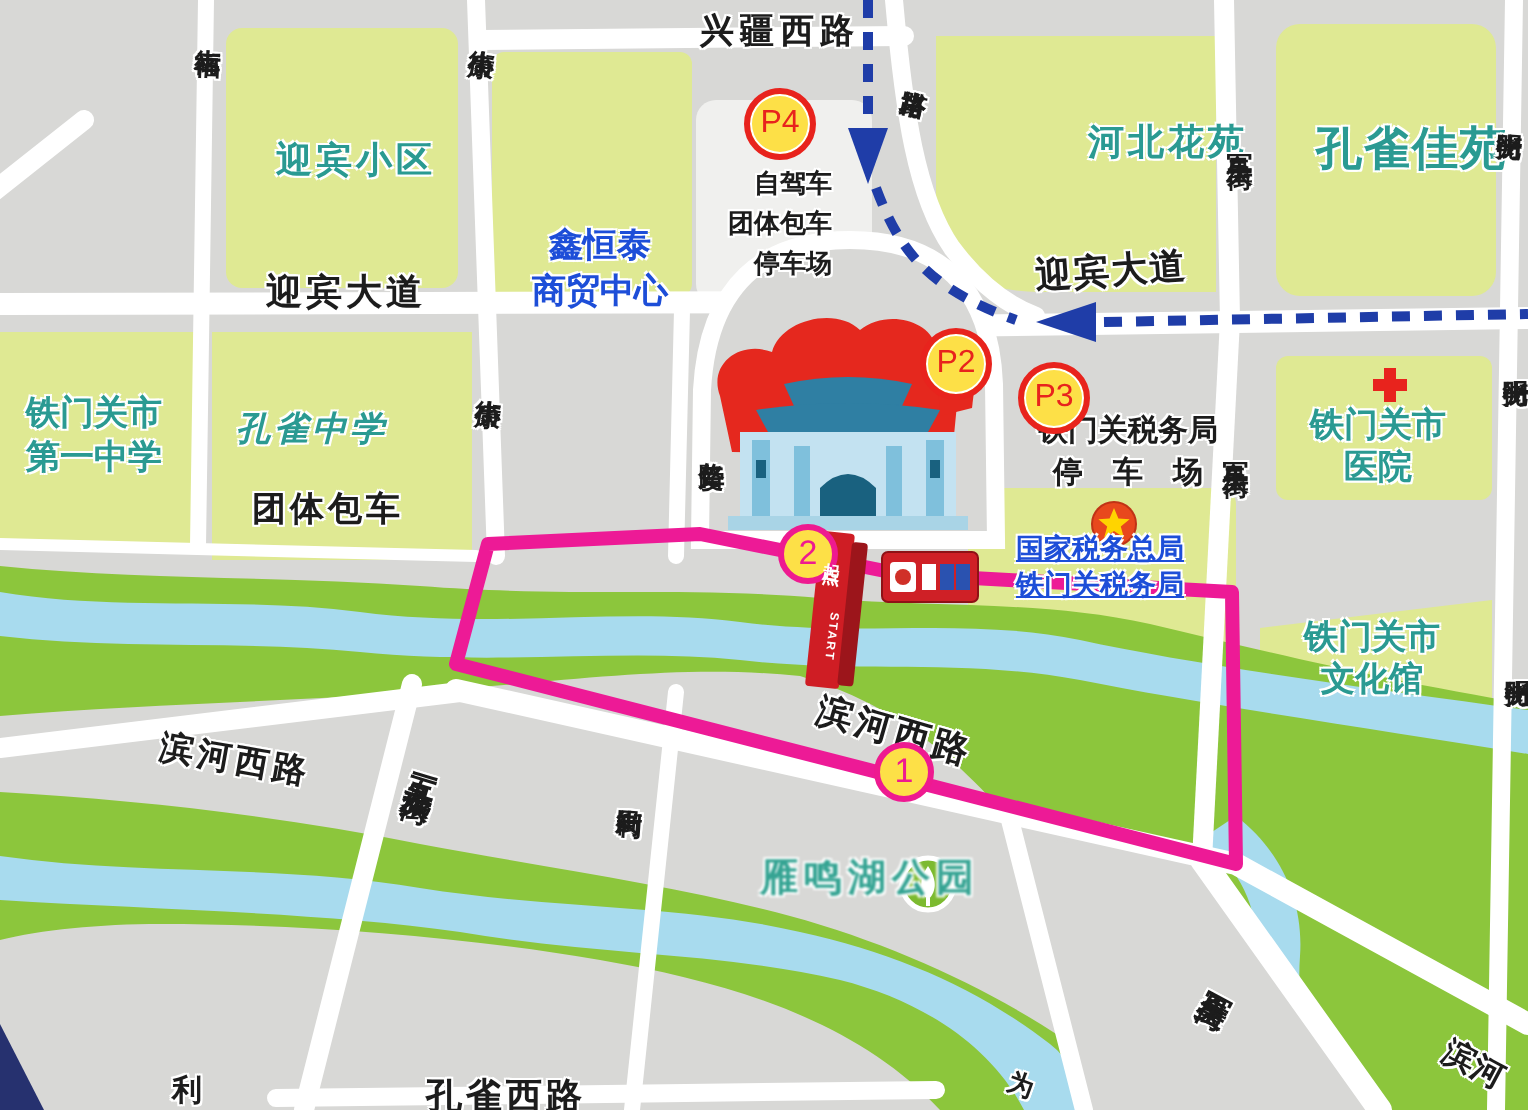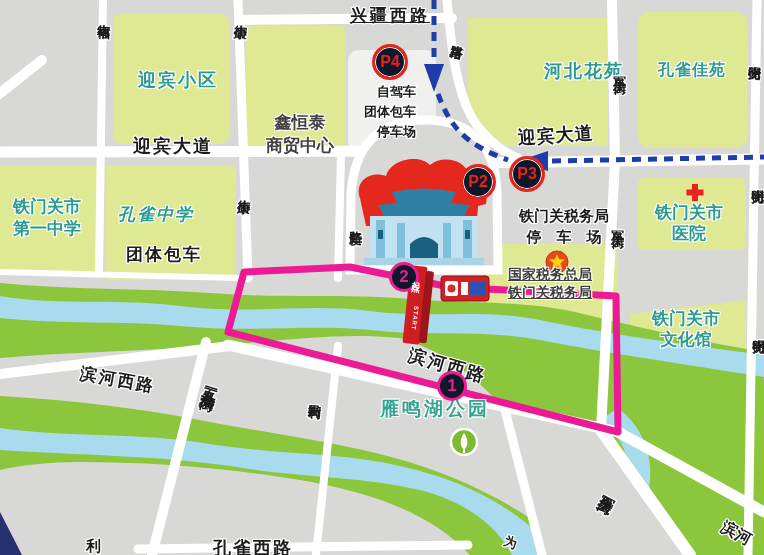--- a/index.html
+++ b/index.html
@@ -4,23 +4,23 @@
 <style>
   html,body{margin:0;padding:0;background:#fff;}
   #map{position:relative;width:764px;height:555px;overflow:hidden;background:#d8d8d6;
        font-family:"Liberation Sans","DejaVu Sans",sans-serif;}
   #geo{position:absolute;left:0;top:0;}
   .lbl{position:absolute;font-weight:bold;white-space:pre;line-height:1.25;pointer-events:none;}
   .h{}
   .v{writing-mode:vertical-rl;text-orientation:upright;}
   .black{color:#1c1c1c;text-shadow:-1px -1px 0 #fff,1px -1px 0 #fff,-1px 1px 0 #fff,1px 1px 0 #fff,0 -1px 0 #fff,0 1px 0 #fff,-1px 0 0 #fff,1px 0 0 #fff;}
   .teal{color:#2a9a92;text-shadow:-1px -1px 0 #fff,1px -1px 0 #fff,-1px 1px 0 #fff,1px 1px 0 #fff;}
-  .green{color:#404040;text-shadow:-1px -1px 0 #fff,1px -1px 0 #fff,-1px 1px 0 #fff,1px 1px 0 #fff;}
+  .green{color:#1d4ed8;text-shadow:-1px -1px 0 #fff,1px -1px 0 #fff,-1px 1px 0 #fff,1px 1px 0 #fff;}
   .park{color:#35a493;text-shadow:-1px -1px 0 #fff,1px -1px 0 #fff,-1px 1px 0 #fff,1px 1px 0 #fff;filter:blur(.5px);}
-  .marker{position:absolute;border-radius:50%;background:#0f172a;display:flex;align-items:center;justify-content:center;font-weight:bold;box-sizing:border-box;cursor:pointer;}
+  .marker{position:absolute;border-radius:50%;background:#fde047;display:flex;align-items:center;justify-content:center;font-weight:normal;box-sizing:border-box;cursor:pointer;}
   .marker.p{width:36px;height:36px;border:3.5px solid #e8231d;color:#e8231d;font-size:16px;box-shadow:0 0 0 1px #fff inset;}
   .marker.n{width:30px;height:30px;border:3px solid #ee1a90;color:#ee1a90;font-size:17px;}
   .gate-label{position:absolute;color:#fff;font-weight:bold;writing-mode:vertical-rl;pointer-events:none;}
   .gate-label.cn{left:410px;top:274px;font-size:9px;text-orientation:upright;transform:rotate(7deg);letter-spacing:2px;}
   .gate-label.en{left:412px;top:306px;font-size:6px;transform:rotate(7deg);letter-spacing:1px;}
 </style>
 </head>
 <body>
 
 <div id="map">
@@ -136,25 +136,25 @@
       <path d="M464,433 C468,439 469,445 464,450 C459,445 460,439 464,433 Z" fill="#ffffff"></path>
       <rect x="463" y="449" width="2" height="4" fill="#ffffff"></rect>
     </g>
 
     <polygon points="0,512 22,555 0,555" fill="#26316f"></polygon>
   </svg>
 
   <div id="labels">
       <div class="lbl v black" style="left: 96px; top: 14px; font-size: 13px; transform: rotate(3deg); transform-origin: left top;">幸福街</div>
       <div class="lbl v black" style="left: 234px; top: 14px; font-size: 13px; transform: rotate(7deg); transform-origin: left top;">小康街</div>
-      <div class="lbl h black" style="left: 350px; top: 5px; font-size: 17px; letter-spacing: 3px; text-decoration: underline;">兴疆西路</div>
+      <div class="lbl h black" style="left: 350px; top: 5px; font-size: 17px; letter-spacing: 3px;">兴疆西路</div>
       <div class="lbl v black" style="left: 452px; top: 34px; font-size: 13px; transform: rotate(13deg); transform-origin: left top;">肖塔路</div>
       <div class="lbl h teal" style="left: 138px; top: 69px; font-size: 18px; letter-spacing: 2px;">迎宾小区</div>
       <div class="lbl h teal" style="left: 500px; top: 60px; font-size: 18px; letter-spacing: 2px; margin-left: 44px;">河北花苑</div>
-      <div class="lbl h teal" style="left: 658px; top: 60px; font-size: 16px; letter-spacing: 1px;">孔雀佳苑</div>
+      <div class="lbl h teal" style="left: 658px; top: 60px; font-size: 23px; letter-spacing: 1px;">孔雀佳苑</div>
       <div class="lbl v black" style="left: 611px; top: 66px; font-size: 13px; letter-spacing: 2px;">军垦大街</div>
       <div class="lbl v black" style="left: 747px; top: 56px; font-size: 13px; transform: rotate(4deg); transform-origin: left top;">光明街</div>
       <div class="lbl h black" style="left: 364px; top: 82px; font-size: 13px; line-height: 1.55; text-align: right;">自驾车
 团体包车
 停车场</div>
       <div class="lbl h green" style="left: 266px; top: 112px; font-size: 17px; line-height: 1.35; text-align: center;">鑫恒泰
 商贸中心</div>
       <div class="lbl h black" style="left: 133px; top: 135px; font-size: 18px; letter-spacing: 2px;">迎宾大道</div>
       <div class="lbl h black" style="left: 517px; top: 127px; font-size: 18px; letter-spacing: 1px; transform: rotate(-4deg); transform-origin: left top;">迎宾大道</div>
       <div class="lbl h teal" style="left: 13px; top: 196px; font-size: 17px; line-height: 1.3;">铁门关市
@@ -168,33 +168,33 @@
       <div class="lbl v black" style="left: 609px; top: 220px; font-size: 13px; letter-spacing: 2px;">军垦大街</div>
       <div class="lbl v black" style="left: 749px; top: 180px; font-size: 13px;">光明街</div>
       <div class="lbl h teal" style="left: 655px; top: 202px; font-size: 17px; line-height: 1.25; text-align: center;">铁门关市
 医院</div>
       <div class="lbl h green" style="left: 508px; top: 266px; font-size: 14px; line-height: 1.25; text-align: center; text-decoration: underline;">国家税务总局
 铁门关税务局</div>
       <div class="lbl h teal" style="left: 652px; top: 308px; font-size: 17px; line-height: 1.25; text-align: center;">铁门关市
 文化馆</div>
       <div class="lbl v black" style="left: 750px; top: 330px; font-size: 13px;">光明街</div>
       <div class="lbl h black" style="left: 412px; top: 344px; font-size: 18px; letter-spacing: 2px; transform: rotate(16deg); transform-origin: left top;">滨河西路</div>
-      <div class="lbl h park" style="left: 380px; top: 397px; font-size: 19px; letter-spacing: 3px;">雁鸣湖公园</div>
+      <div class="lbl h park" style="left: 380px; top: 428px; font-size: 19px; letter-spacing: 3px;">雁鸣湖公园</div>
       <div class="lbl h black" style="left: 82px; top: 363px; font-size: 17px; letter-spacing: 2px; transform: rotate(10deg); transform-origin: left top;">滨河西路</div>
       <div class="lbl v black" style="left: 206px; top: 373px; font-size: 15px; letter-spacing: 2px; transform: rotate(17deg); transform-origin: left top;">三五九旅大街</div>
       <div class="lbl v black" style="left: 307px; top: 394px; font-size: 13px; transform: rotate(4deg); transform-origin: left top;">利民街</div>
       <div class="lbl v black" style="left: 607px; top: 482px; font-size: 15px; letter-spacing: 1px; transform: rotate(28deg); transform-origin: left top;">军垦大街</div>
       <div class="lbl h black" style="left: 727px; top: 517px; font-size: 16px; transform: rotate(28deg); transform-origin: left top;">滨河</div>
       <div class="lbl h black" style="left: 213px; top: 537px; font-size: 18px; letter-spacing: 2px;">孔雀西路</div>
       <div class="lbl h black" style="left: 86px; top: 537px; font-size: 15px;">利</div>
       <div class="lbl h black" style="left: 507px; top: 533px; font-size: 13px; transform: rotate(20deg); transform-origin: left top;">为</div>
     </div>
   <div id="markers">
       <div class="marker p" style="left: 372px; top: 44px;">P4</div>
       <div class="marker p" style="left: 460px; top: 164px;">P2</div>
-      <div class="marker p" style="left: 509px; top: 156px;">P3</div>
+      <div class="marker p" style="left: 509px; top: 181px;">P3</div>
       <div class="marker n" style="left: 389px; top: 262px;">2</div>
       <div class="marker n" style="left: 437px; top: 371px;">1</div>
     </div>
 
   <div class="gate-label cn">起点</div>
   <div class="gate-label en">START</div>
 </div>
 
 </body></html>

